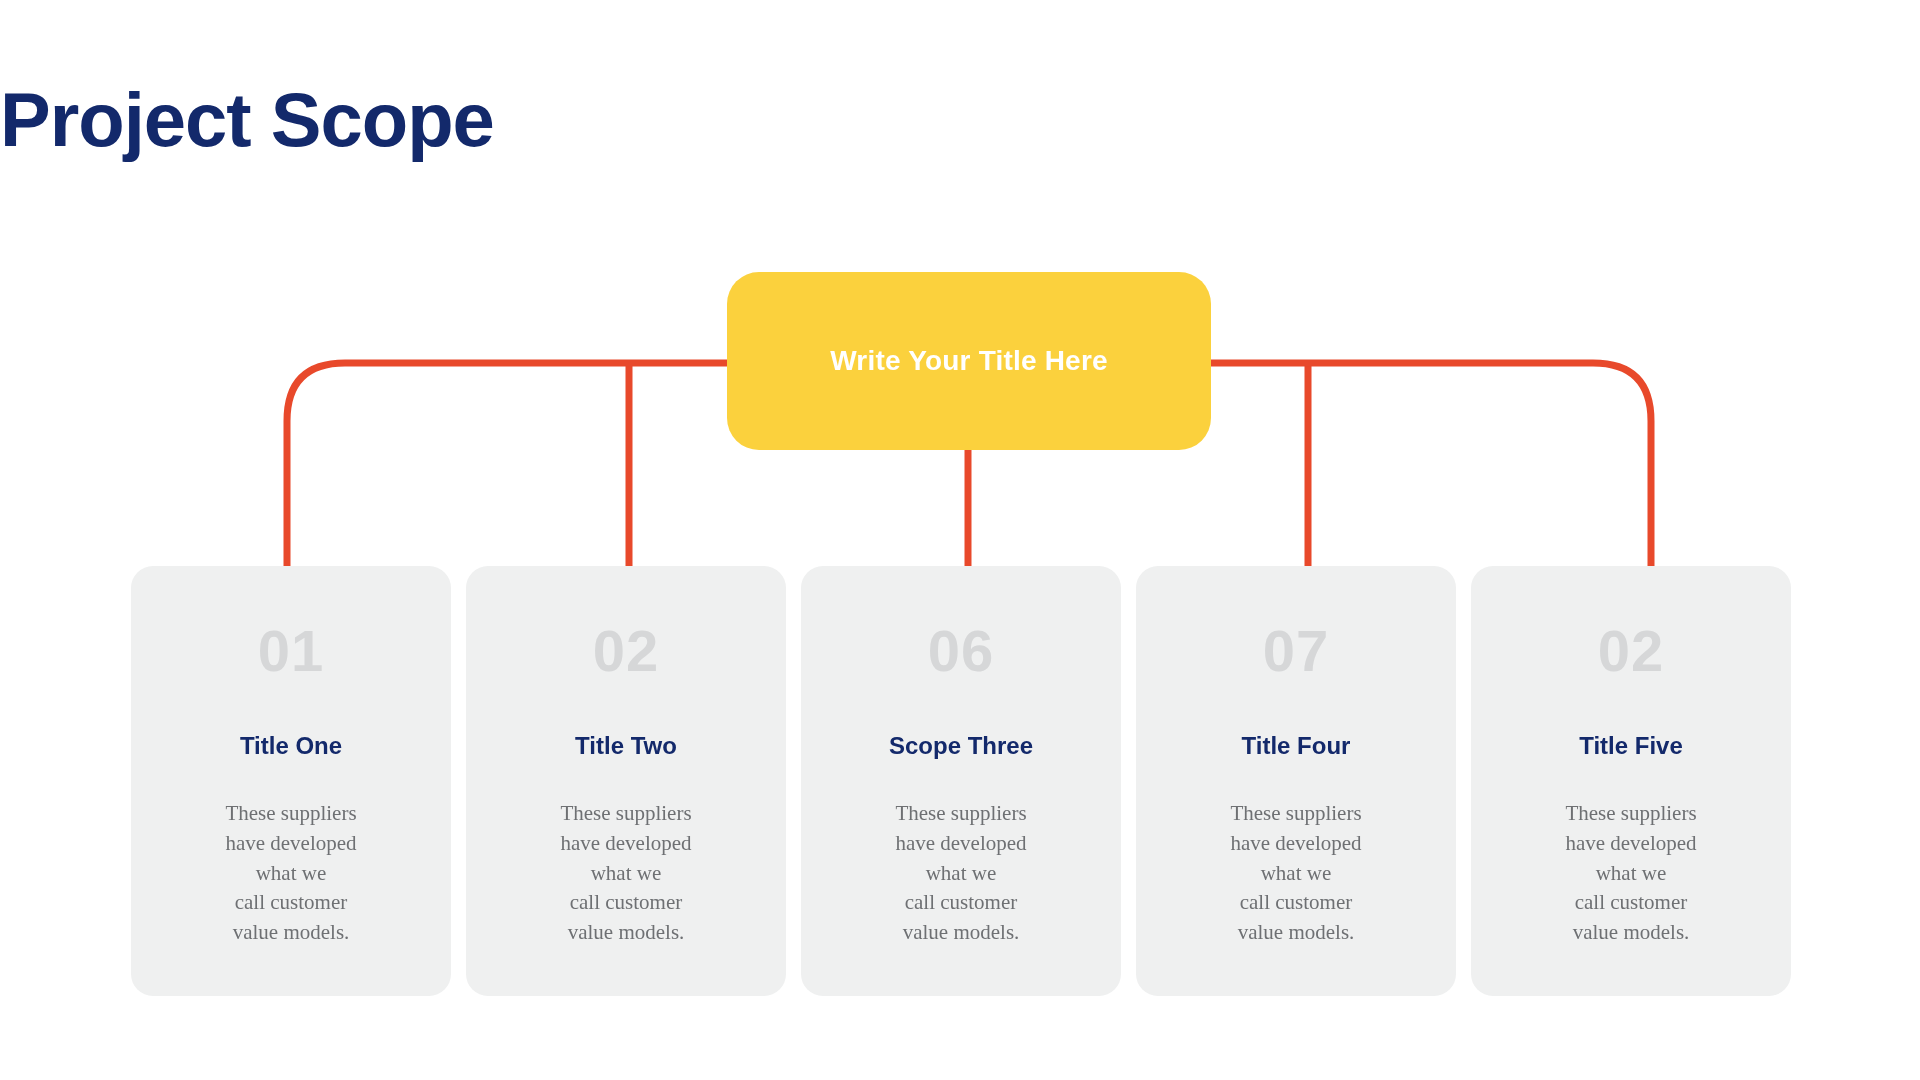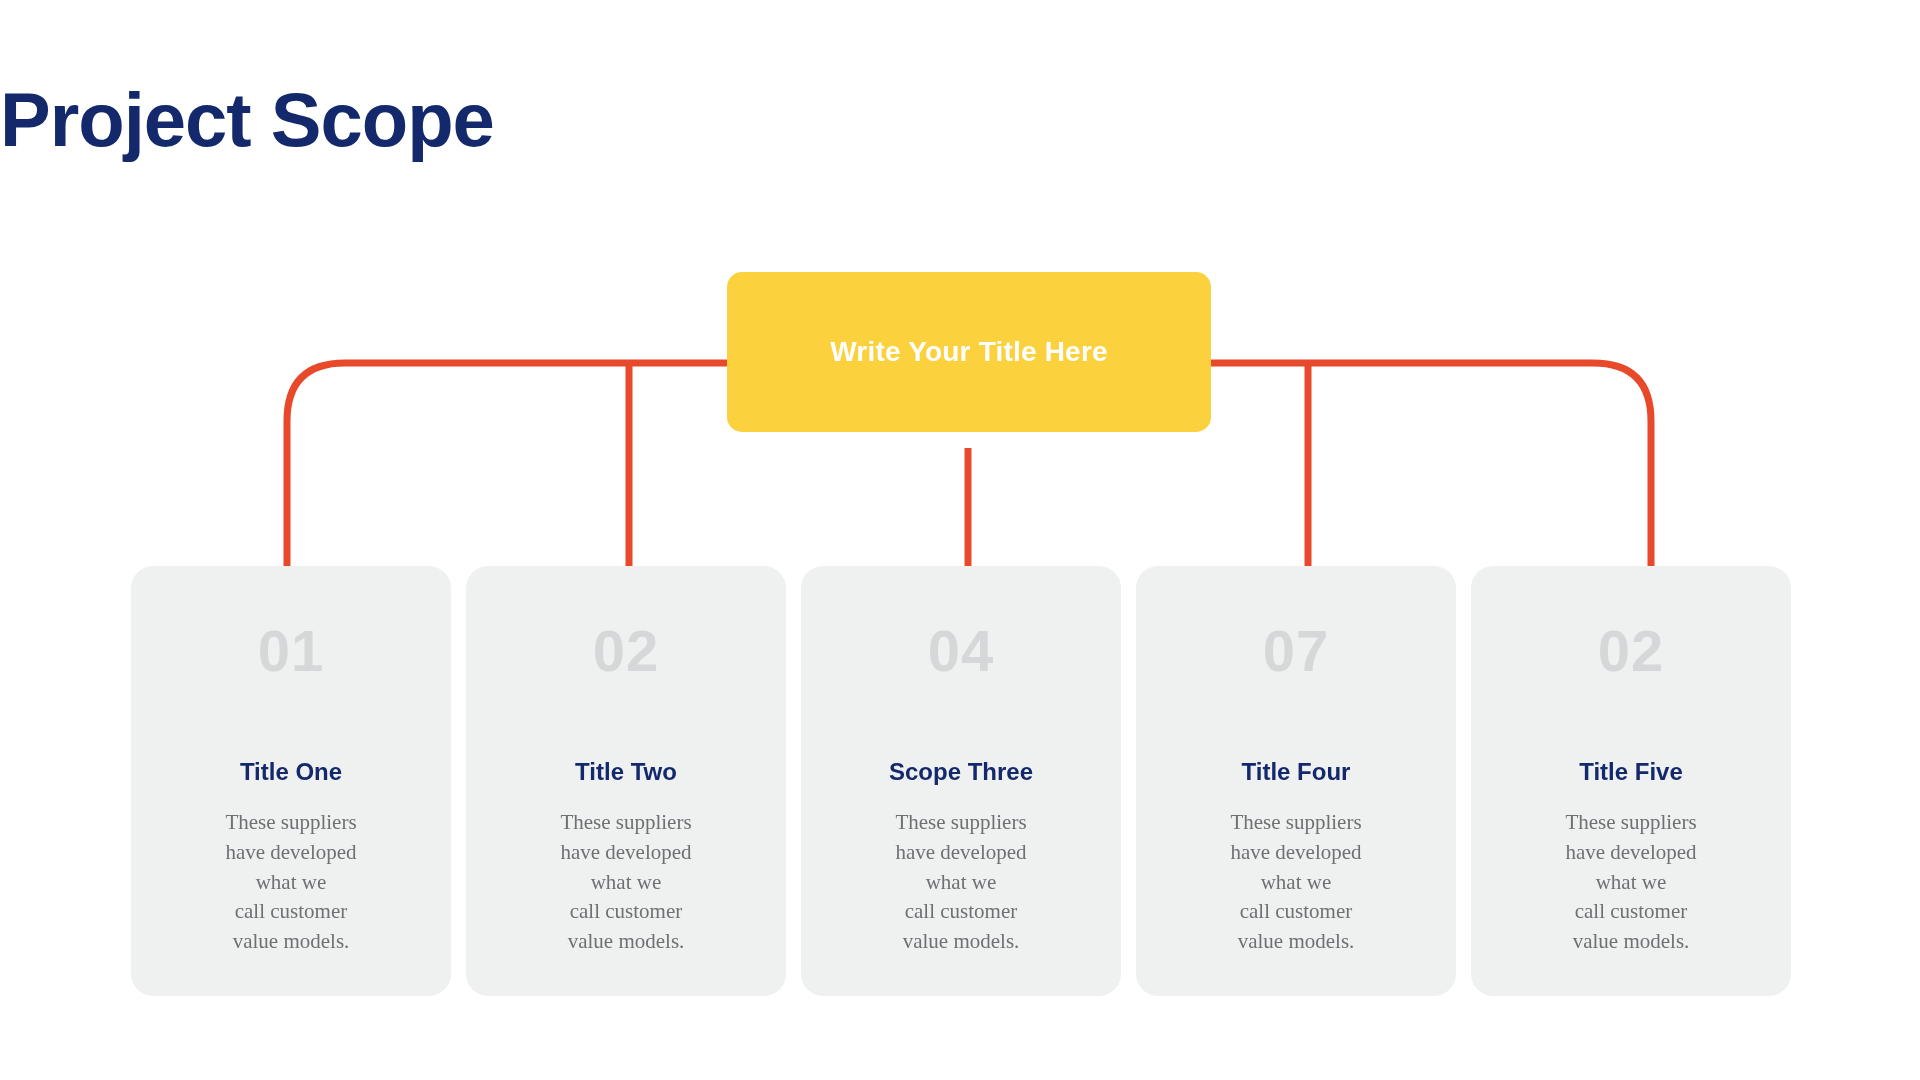--- a/index.html
+++ b/index.html
@@ -43,23 +43,23 @@
     height: 1080px;
     pointer-events: none;
   }
 
   
   #center-node {
     position: absolute;
     left: 727px;
     top: 272px;
     width: 484px;
-    height: 160px;
+    height: 178px;
     background: #fbd13d;
-    border-radius: 15px;
+    border-radius: 32px;
     display: flex;
     align-items: center;
     justify-content: center;
   }
   #center-node-label {
     color: #ffffff;
     font-size: 28px;
     font-weight: bold;
     letter-spacing: 0.2px;
     text-align: center;
@@ -86,27 +86,27 @@
     display: flex;
     flex-direction: column;
     align-items: center;
   }
   .card-number {
     font-size: 58px;
     font-weight: bold;
     color: #d6d7d8;
     letter-spacing: 1px;
     line-height: 1;
-    margin-bottom: 78px;
+    margin-bottom: 52px;
   }
   .card-title {
     font-size: 24px;
     font-weight: bold;
     color: #13296b;
-    margin-bottom: 22px;
+    margin-bottom: 39px;
     text-align: center;
     white-space: nowrap;
   }
   .card-body {
     font-size: 21px;
     line-height: 1.42;
     color: #6e7073;
     text-align: center;
     white-space: pre-line;
     font-family: Liberation Serif, serif;
@@ -152,21 +152,21 @@
       <div class="card-number">02</div>
       <div class="card-title">Title Two</div>
       <div class="card-body">These suppliers
 have developed
 what we
 call customer
 value models.</div>
     </div>
 
     <div class="card">
-      <div class="card-number">04</div>
+      <div class="card-number">06</div>
       <div class="card-title">Scope Three</div>
       <div class="card-body">These suppliers
 have developed
 what we
 call customer
 value models.</div>
     </div>
 
     <div class="card">
       <div class="card-number">07</div>

